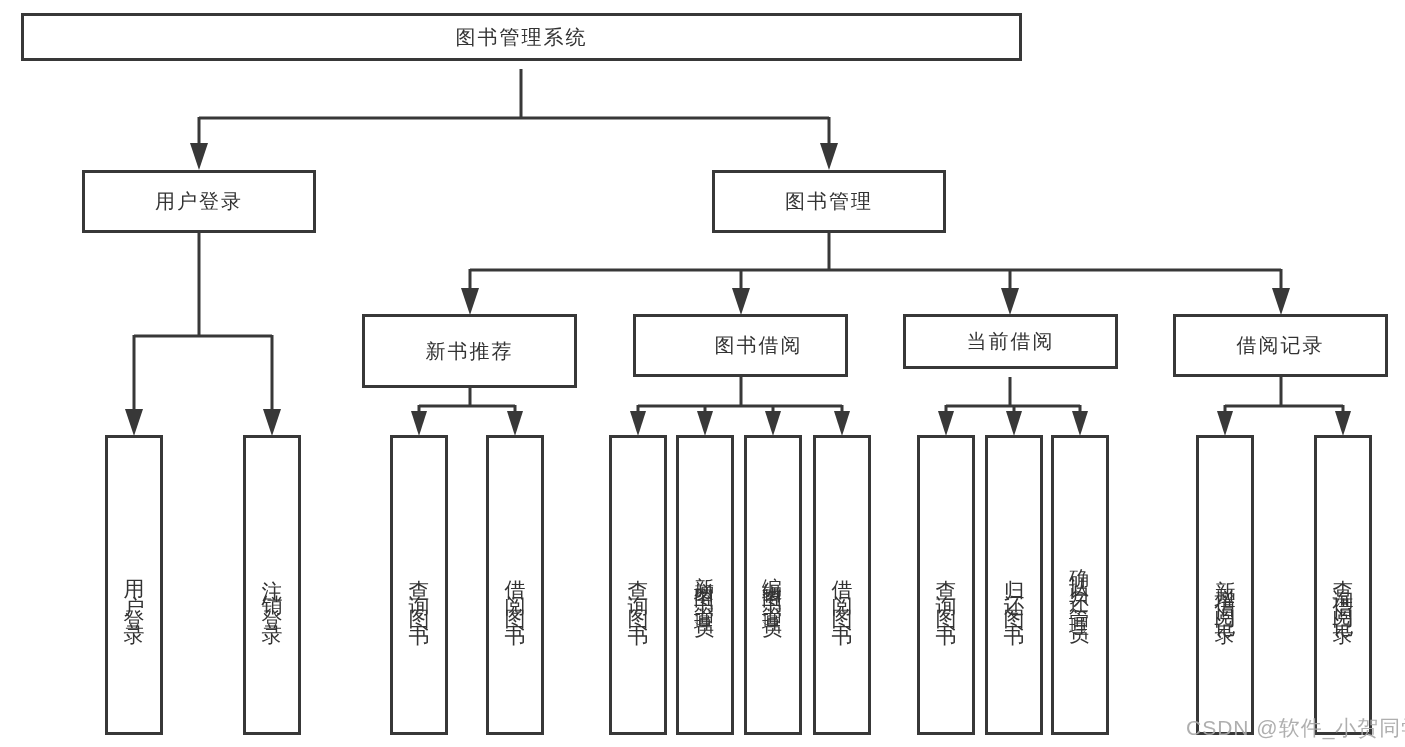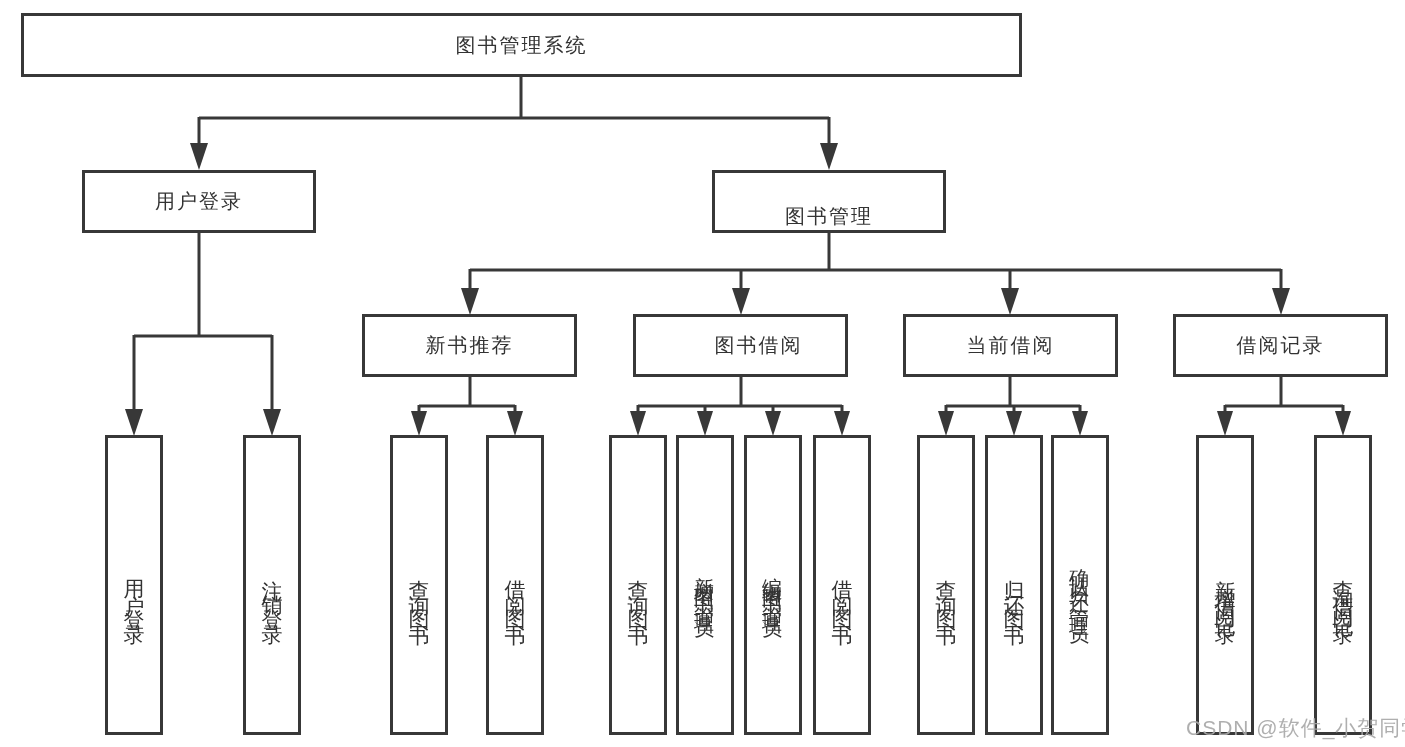--- a/index.html
+++ b/index.html
@@ -115,38 +115,38 @@
       <polygon points="773,436 765,411 781,411"></polygon>
       <polygon points="842,436 834,411 850,411"></polygon>
       <polygon points="946,436 938,411 954,411"></polygon>
       <polygon points="1014,436 1006,411 1022,411"></polygon>
       <polygon points="1080,436 1072,411 1088,411"></polygon>
       <polygon points="1225,436 1217,411 1233,411"></polygon>
       <polygon points="1343,436 1335,411 1351,411"></polygon>
     </g>
   </svg>
 
-  <div class="box" style="left:21px; top:13px; width:1001px; height:64px;">
+  <div class="box" style="left:21px; top:13px; width:1001px; height:48px;">
     <span class="hlabel">图书管理系统</span>
   </div>
 
   <div class="box" style="left:82px; top:170px; width:234px; height:63px;">
     <span class="hlabel">用户登录</span>
   </div>
-  <div class="box" style="left:712px; top:170px; width:234px; height:63px;align-items:flex-end;">
+  <div class="box" style="left:712px; top:170px; width:234px; height:63px;">
     <span class="hlabel">图书管理</span>
   </div>
 
-  <div class="box" style="left:362px; top:314px; width:215px; height:63px;">
+  <div class="box" style="left:362px; top:314px; width:215px; height:74px;">
     <span class="hlabel">新书推荐</span>
   </div>
   <div class="box" style="left:633px; top:314px; width:215px; height:63px;padding-left:36px;">
     <span class="hlabel">图书借阅</span>
   </div>
-  <div class="box" style="left:903px; top:314px; width:215px; height:63px;">
+  <div class="box" style="left:903px; top:314px; width:215px; height:55px;">
     <span class="hlabel">当前借阅</span>
   </div>
   <div class="box" style="left:1173px; top:314px; width:215px; height:63px;">
     <span class="hlabel">借阅记录</span>
   </div>
 
   <div class="vbox" style="left:105px;">
     <span class="vlabel s4">用户登录</span>
   </div>
   <div class="vbox" style="left:243px;">

